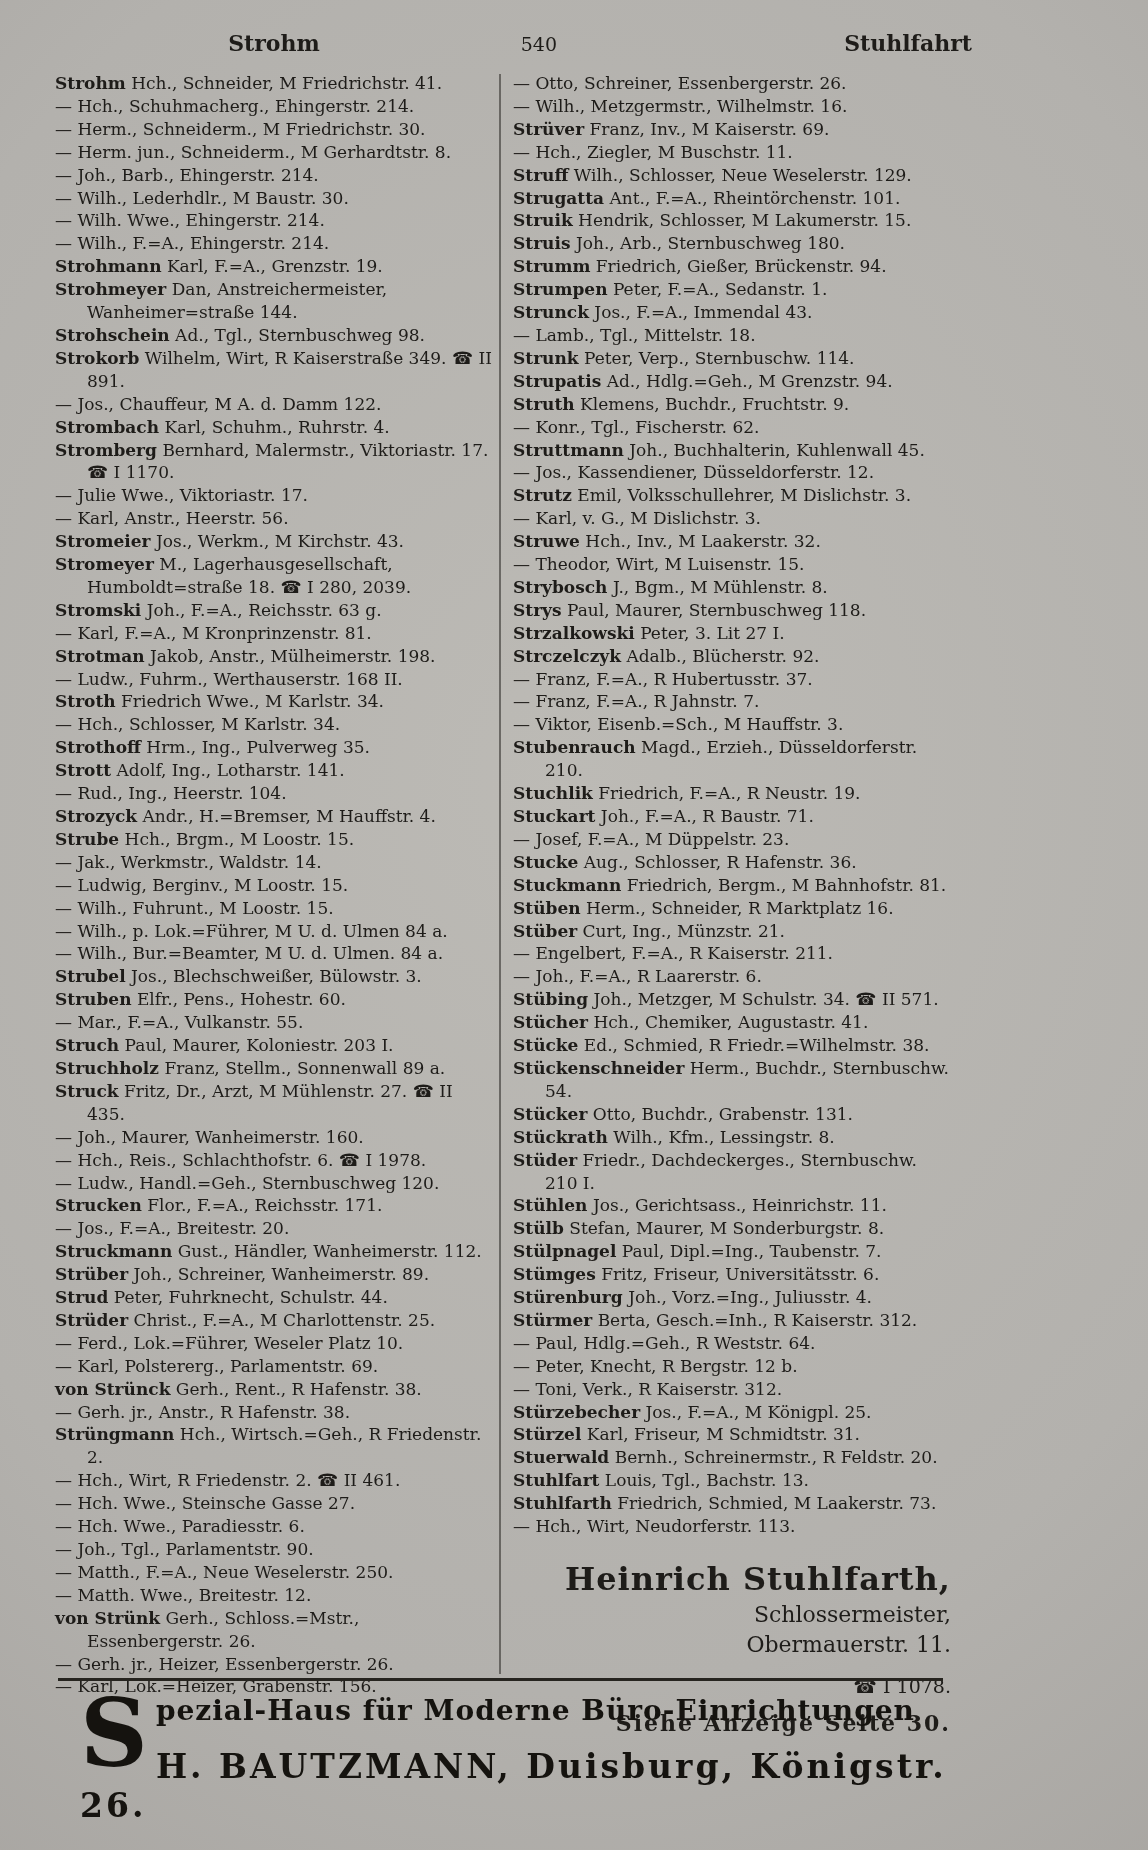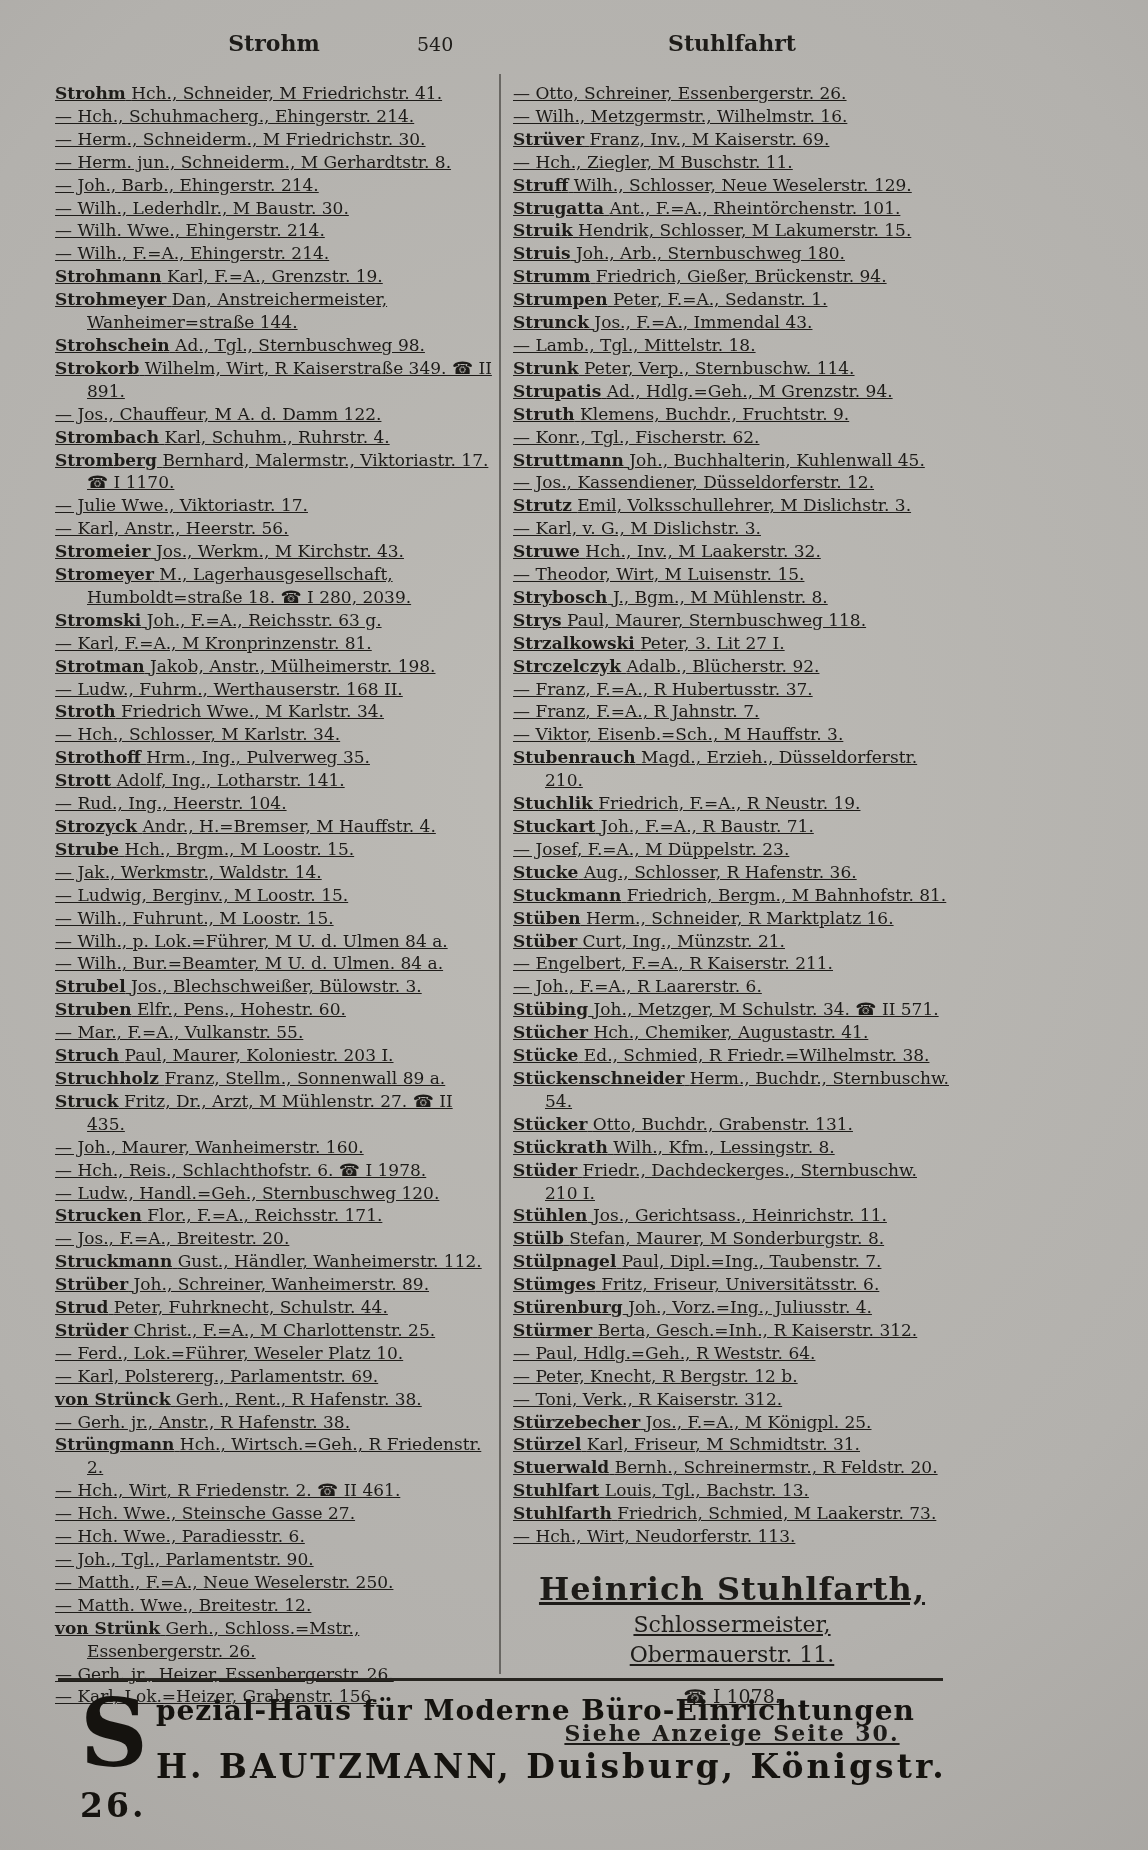--- a/index.html
+++ b/index.html
@@ -7,35 +7,35 @@
     width:1148px;height:1850px;
     background:radial-gradient(120% 90% at 50% 42%, #bcbab5 0%, #b3b1ad 55%, #a09d99 100%);
     font-family:"DejaVu Serif", serif;
     color:#1e1c19;
     position:relative;
     overflow:hidden;
   }
   .sheet{position:absolute;inset:0;padding-left:38px;}
   .hw{position:absolute;top:30px;font-weight:bold;font-size:22px;}
   .hw-left{left:55px;width:438px;text-align:center;}
-  .hw-num{left:417px;width:140px;text-align:left;font-weight:normal;font-size:19px;top:33px;}
-  .hw-right{left:513px;width:438px;text-align:center;}
+  .hw-num{left:417px;width:140px;text-align:right;font-weight:normal;font-size:19px;top:33px;}
+  .hw-right{left:534px;width:438px;text-align:right;}
   .divider{position:absolute;top:74px;left:499px;width:2px;height:1600px;background:rgba(42,40,36,.55);}
-  .col{position:absolute;top:82px;text-decoration:underline;}
+  .col{position:absolute;top:72px;}
   .col-left{left:55px;width:438px;}
   .col-right{left:513px;width:438px;}
   .entry{
     font-size:17px;
     line-height:22.9px;
     padding-left:32px;
     text-indent:-32px;
     white-space:normal;
   }
   .entry b{font-weight:bold;}
-  .adbox{margin-top:20px;text-align:center;}
+  .adbox{margin-top:20px;text-align:right;}
   .ad-title{font-size:32px;font-weight:bold;line-height:42px;letter-spacing:1px;}
   .ad-line{font-size:22px;line-height:30px;}
   .ad-phone{font-size:19px;line-height:32px;margin-top:10px;}
   .ad-footer{font-size:22px;font-weight:bold;letter-spacing:2px;line-height:34px;margin-top:4px;}
   .banner-rule{position:absolute;top:1678px;left:58px;width:885px;height:3px;background:#26241f;}
   .banner{position:absolute;top:1692px;left:80px;width:868px;color:#15130f;}
   .banner .initial{
     float:left;font-size:94px;line-height:82px;font-weight:bold;margin-right:8px;
   }
   .banner .bl1{font-size:28px;font-weight:bold;letter-spacing:1px;padding-top:2px;}

